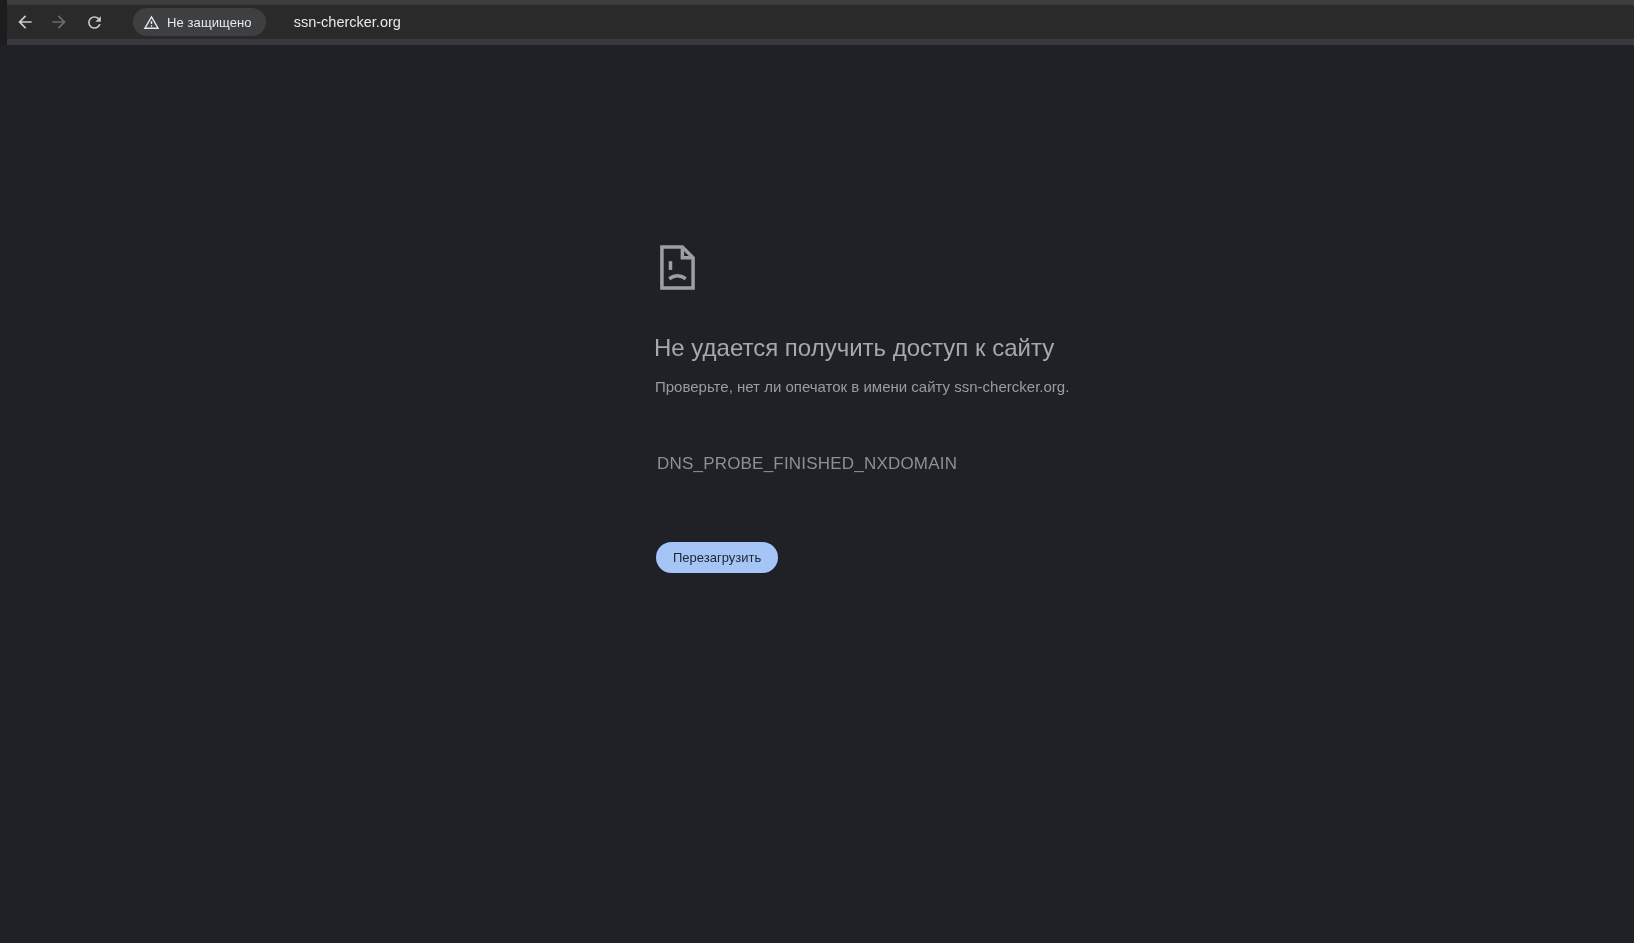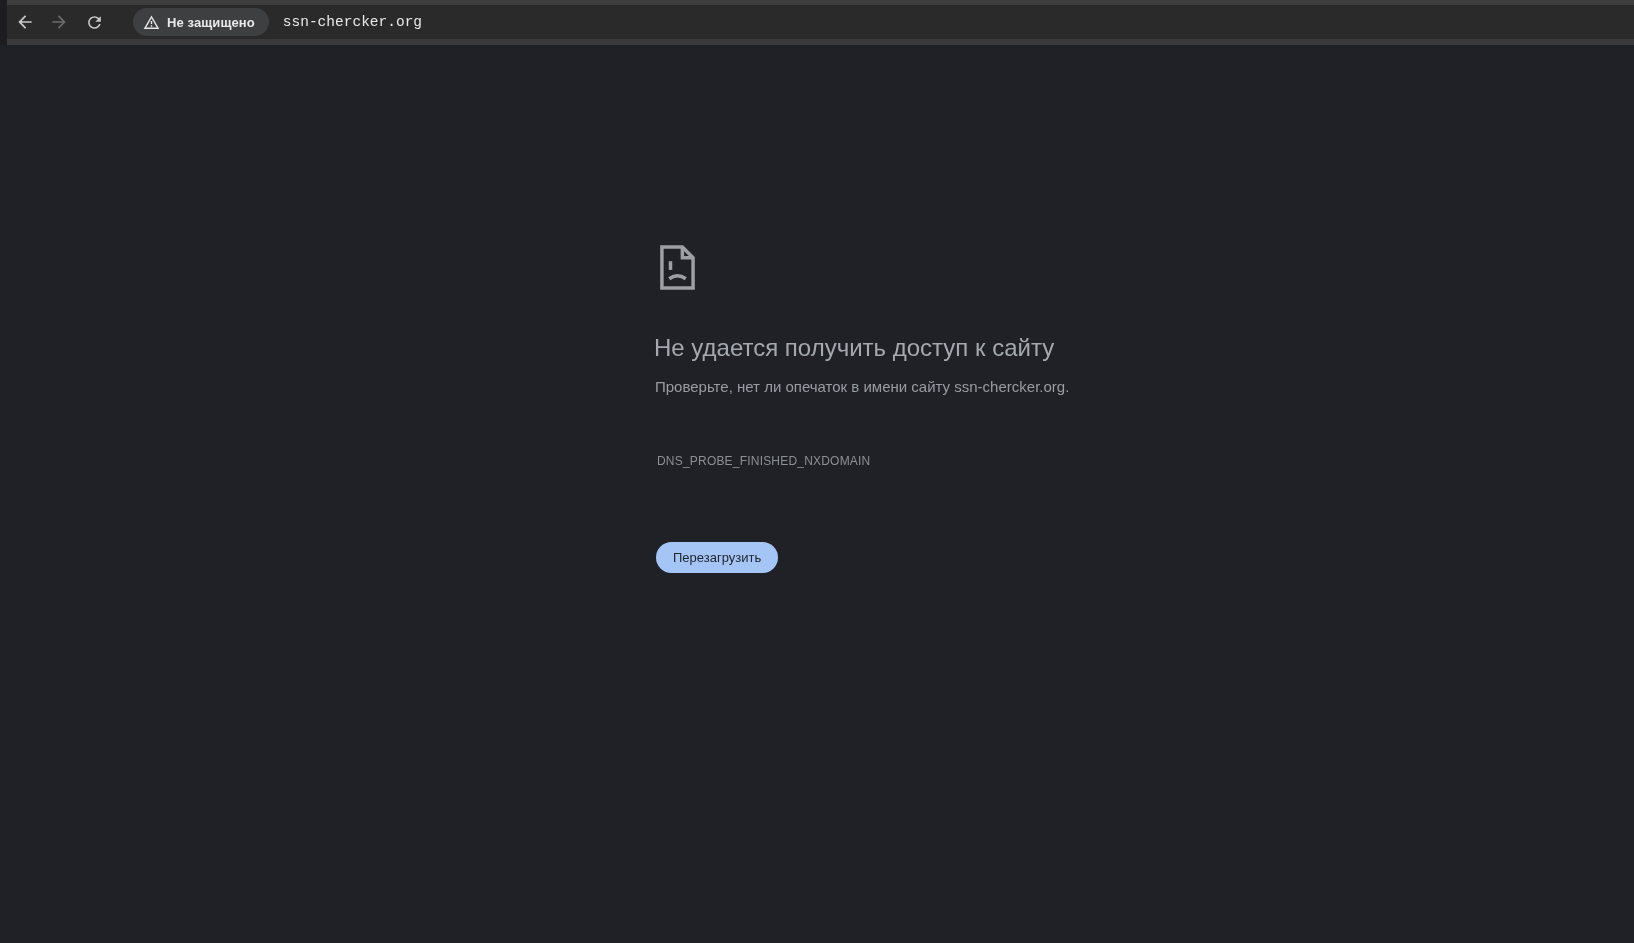--- a/index.html
+++ b/index.html
@@ -46,31 +46,30 @@
     height: 28px;
     padding: 0 14px 0 10px;
     border-radius: 14px;
     background: var(--badge_bg, #3e3f41);
     display: inline-flex; align-items: center; gap: 7px;
     cursor: pointer;
   }
   .security-badge .badge-label {
     color: var(--chrome_text, #e9e9ea);
     font-size: 13px;
-    font-weight: 700;
+    font-weight: 400;
     letter-spacing: 0.1px;
     white-space: nowrap;
   }
   .url-text {
-    margin-left: 14px;
+    margin-left: 28px;
     color: var(--chrome_text, #e9e9ea);
     font-size: 14.5px;
     white-space: nowrap;
     cursor: text;
-    font-family: Liberation Mono, monospace;
   }
 
   
   .page { position: absolute; top: 45px; left: 0; right: 0; bottom: 0; }
 
   .sad-icon { position: absolute; left: 659px; top: 199px; }
 
   .err-title {
     position: absolute; left: 654px; top: 288px;
     margin: 0;
@@ -91,21 +90,21 @@
   .err-line.l1 { top: 332px; }
   .err-line.l2 { top: 378px; }
   .err-link {
     color: var(--link_color, #7da3e0);
     text-decoration: none;
     cursor: pointer;
   }
   .err-code {
     position: absolute; left: 657px; top: 409px;
     color: var(--code_color, #8b9095);
-    font-size: 12px;
+    font-size: 17px;
     letter-spacing: 0.2px;
     white-space: nowrap;
   }
   .reload-pill {
     position: absolute; left: 656px; top: 497px;
     height: 31px;
     padding: 0 17px;
     border: none;
     border-radius: 16px;
     background: var(--button_bg, #a6c5f7);

